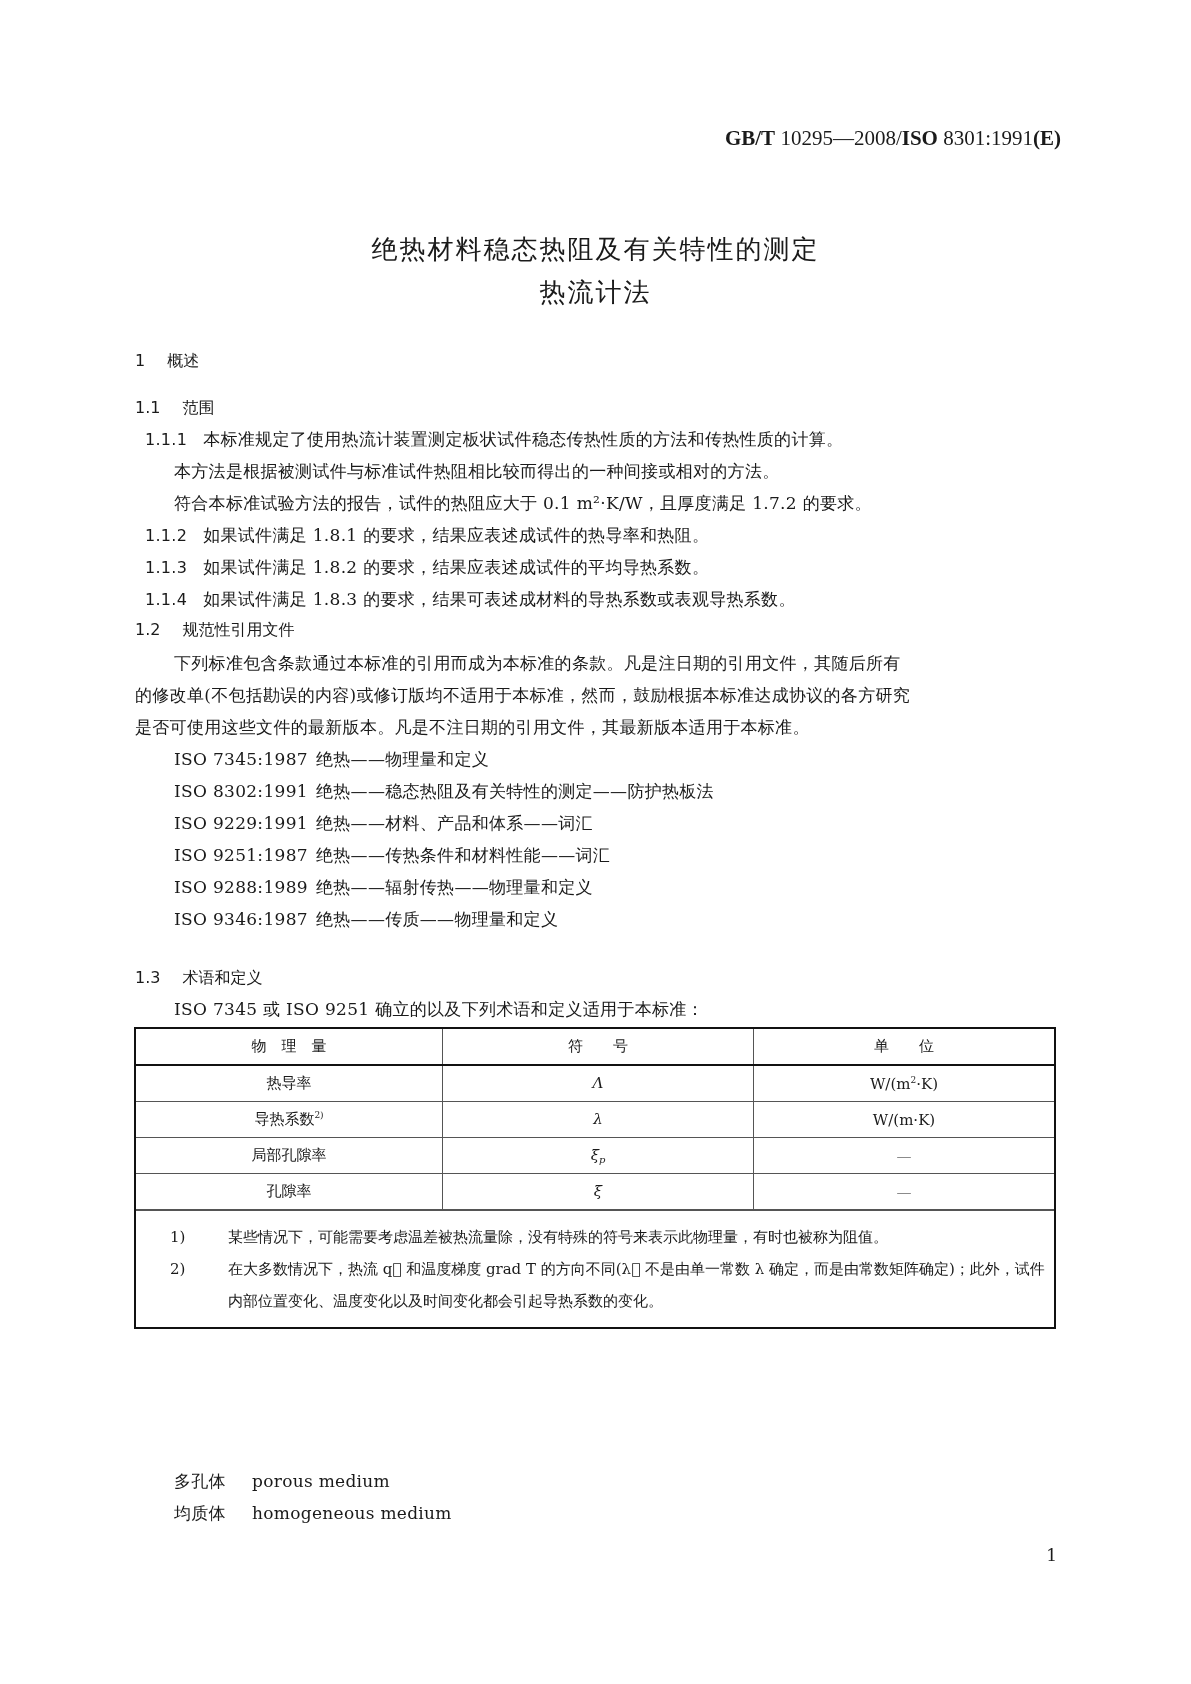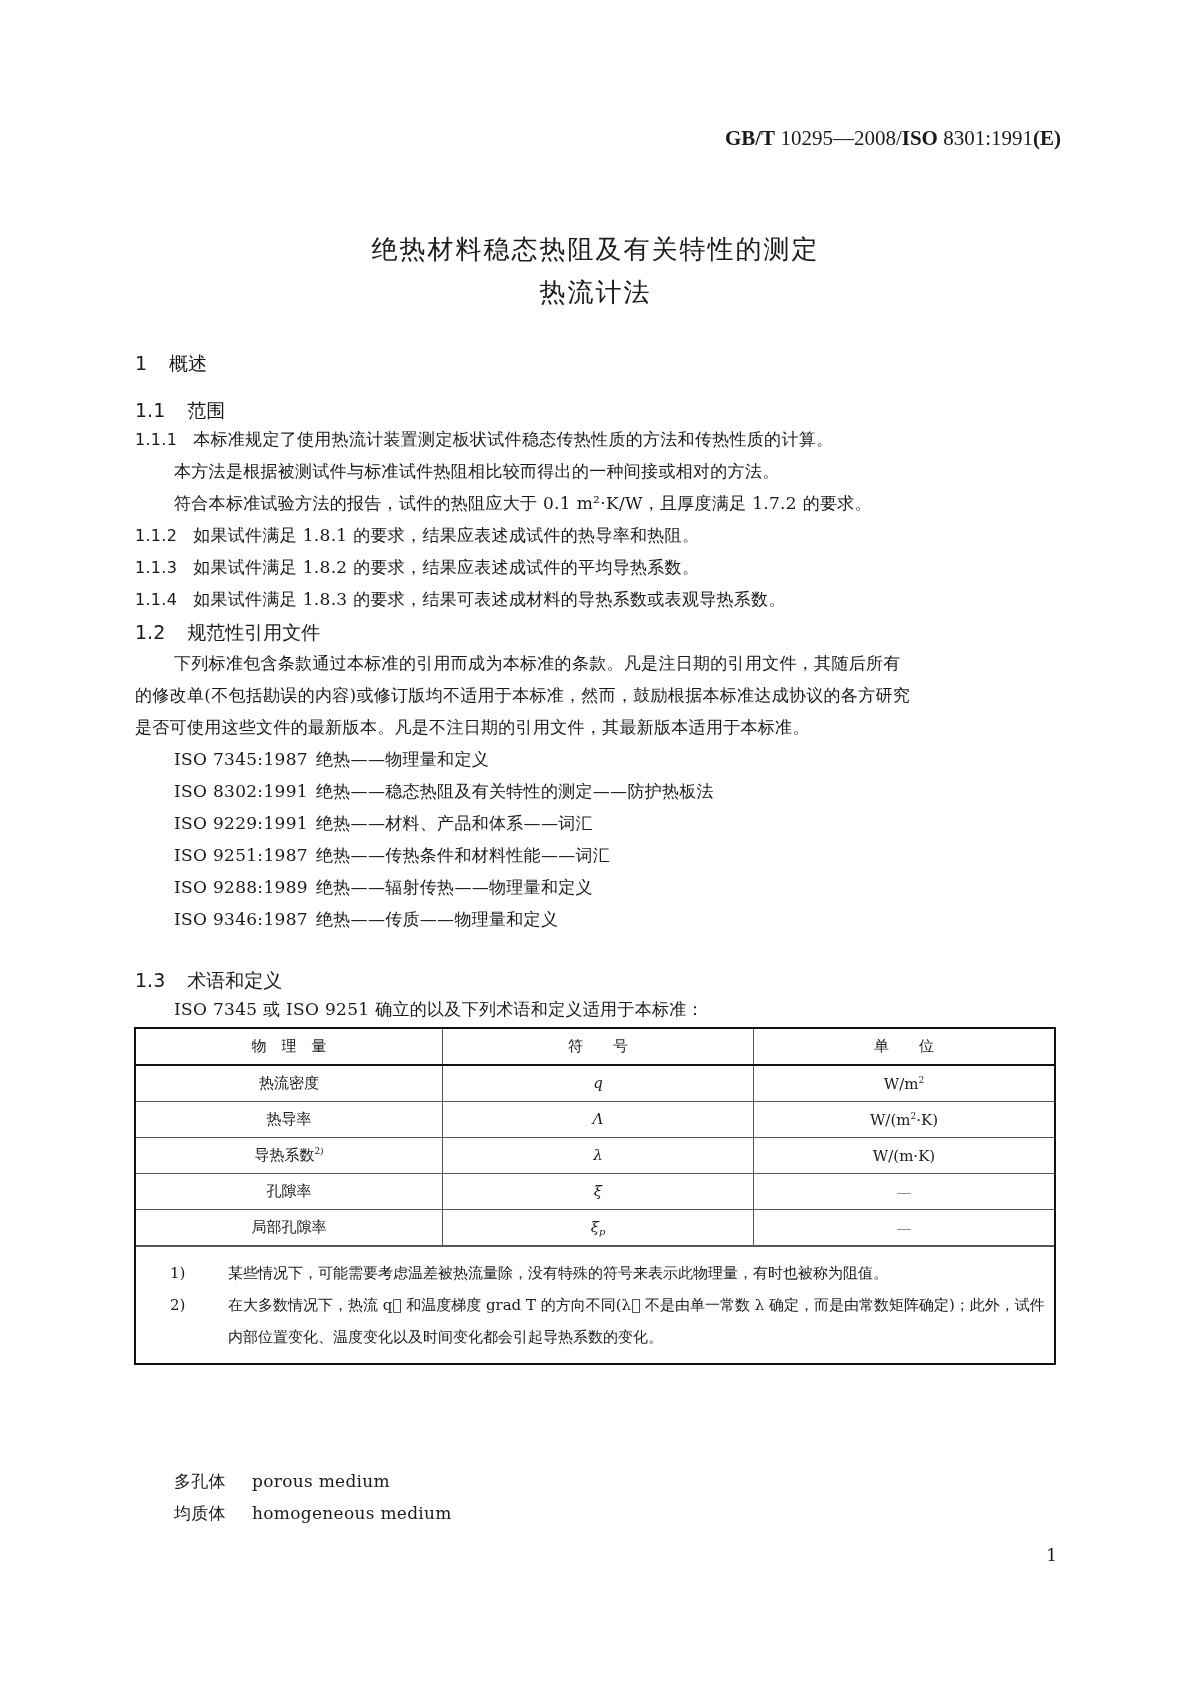--- a/index.html
+++ b/index.html
@@ -10,23 +10,23 @@
   }
   .abs { position: absolute; white-space: nowrap; }
 
   #std-code { top: 126px; right: 130px; font-size: 21px; font-family: "Liberation Serif", serif; }
   #std-code b { font-weight: bold; }
 
   .title { left: 0; width: 1191px; text-align: center; font-size: 26px; letter-spacing: 2px; font-family: "DejaVu Sans", sans-serif; }
   #title-1 { top: 232px; }
   #title-2 { top: 275px; }
 
-  .h { font-family: "DejaVu Sans", sans-serif; font-size: 19px; }
+  .h { font-family: "DejaVu Sans", sans-serif; font-size: 16px; }
   .p { font-size: 17px; letter-spacing: 0.3px; }
-  .num { display: inline-block; font-family: "DejaVu Sans", sans-serif; font-size: 16px; }
+  .num { display: inline-block; font-family: "DejaVu Sans", sans-serif; font-size: 16px; margin-left: 10px; }
 
   
   #terms-table {
     position: absolute; left: 134px; top: 1027px; width: 922px;
     border: 2px solid #111; box-sizing: border-box;
     border-collapse: collapse;
   }
   #terms-table table { width: 100%; border-collapse: collapse; }
   #terms-table th, #terms-table td {
     border: 1px solid #555; text-align: center; height: 35px;
@@ -118,42 +118,37 @@
   <table>
     <thead>
       <tr>
         <th class="col1">物　理　量</th>
         <th class="col2">符　　号</th>
         <th>单　　位</th>
       </tr>
     </thead>
     <tbody>
       <tr>
-        <td><span>热流密度</span><sup></sup></td>
-        <td class="sym"><span>q</span><sub></sub></td>
-        <td><span>W/m</span><sup>2</sup><span></span></td>
-      </tr>
-      <tr>
         <td><span>热导率</span><sup></sup></td>
         <td class="sym"><span>Λ</span><sub></sub></td>
         <td><span>W/(m</span><sup>2</sup><span>·K)</span></td>
       </tr>
       <tr>
         <td><span>导热系数</span><sup>2)</sup></td>
         <td class="sym"><span>λ</span><sub></sub></td>
         <td><span>W/(m·K)</span><sup></sup><span></span></td>
       </tr>
       <tr>
-        <td><span>孔隙率</span><sup></sup></td>
-        <td class="sym"><span>ξ</span><sub></sub></td>
+        <td><span>局部孔隙率</span><sup></sup></td>
+        <td class="sym"><span>ξ</span><sub>p</sub></td>
         <td class="dash"><span>—</span><sup></sup><span></span></td>
       </tr>
       <tr>
-        <td><span>局部孔隙率</span><sup></sup></td>
-        <td class="sym"><span>ξ</span><sub>p</sub></td>
+        <td><span>孔隙率</span><sup></sup></td>
+        <td class="sym"><span>ξ</span><sub></sub></td>
         <td class="dash"><span>—</span><sup></sup><span></span></td>
       </tr>
     </tbody>
   </table>
   <div class="notes">
     <div class="note">
       <span class="note-num">1)</span>
       <span class="note-text">某些情况下，可能需要考虑温差被热流量除，没有特殊的符号来表示此物理量，有时也被称为阻值。</span>
     </div>
     <div class="note">

